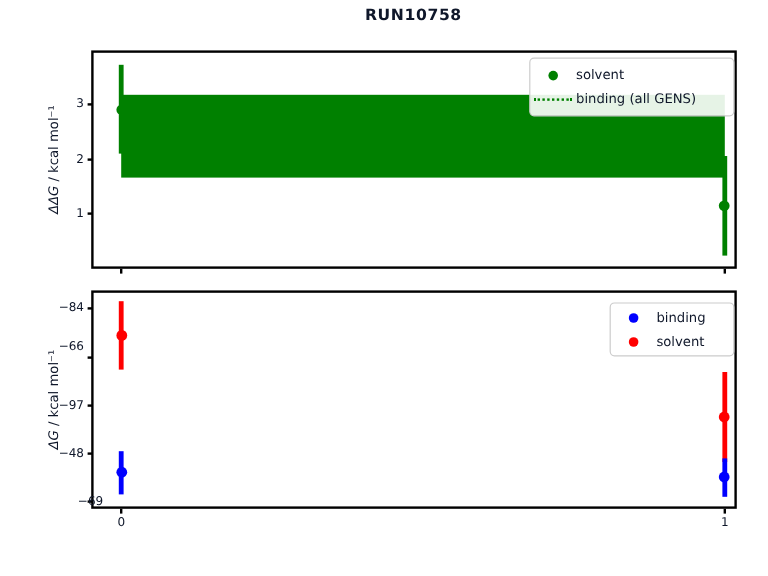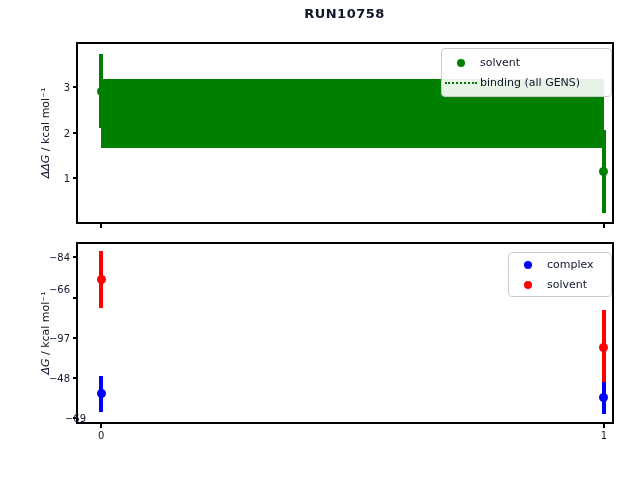--- a/index.html
+++ b/index.html
@@ -115,21 +115,21 @@
     <div class="yticklabel" style="left: 30px; top: 257.448px;">−84</div>
     <div class="xtickmark" style="left: 101.135px; top: 424px;"></div>
     <div class="xticklabel" style="left: 101.135px; top: 430px;">0</div>
     <div class="xtickmark" style="left: 603.955px; top: 424px;"></div>
     <div class="xticklabel" style="left: 603.955px; top: 430px;">1</div>
     <div class="legend" style="left: 508px; top: 252px; width: 104px; height: 45px;">
       <div class="legend-row">
         <div class="legend-marker-cell">
           <div class="legend-dot" style="background: rgb(0, 0, 255);"></div>
         </div>
-        <div class="legend-label">complex</div>
+        <div class="legend-label">binding</div>
       </div>
       <div class="legend-row">
         <div class="legend-marker-cell">
           <div class="legend-dot" style="background: rgb(255, 0, 0);"></div>
         </div>
         <div class="legend-label">solvent</div>
       </div>
     </div>
   </div>
 

